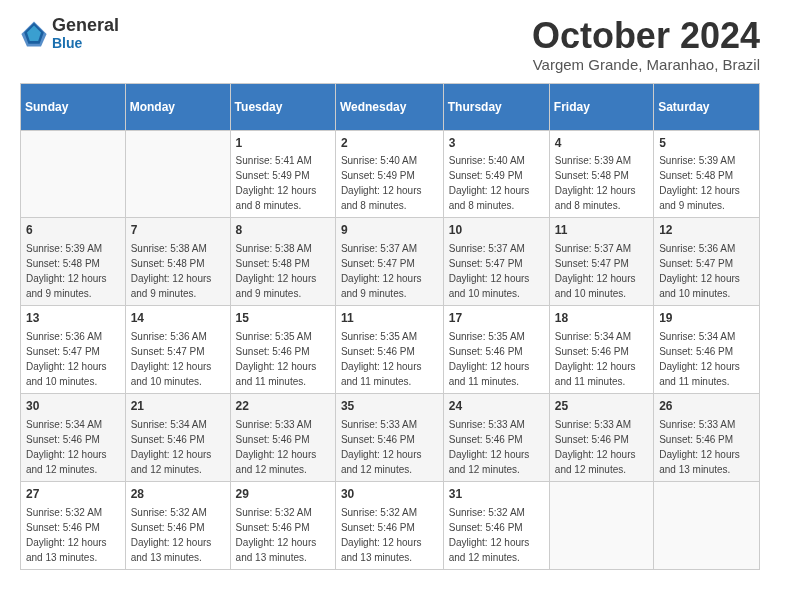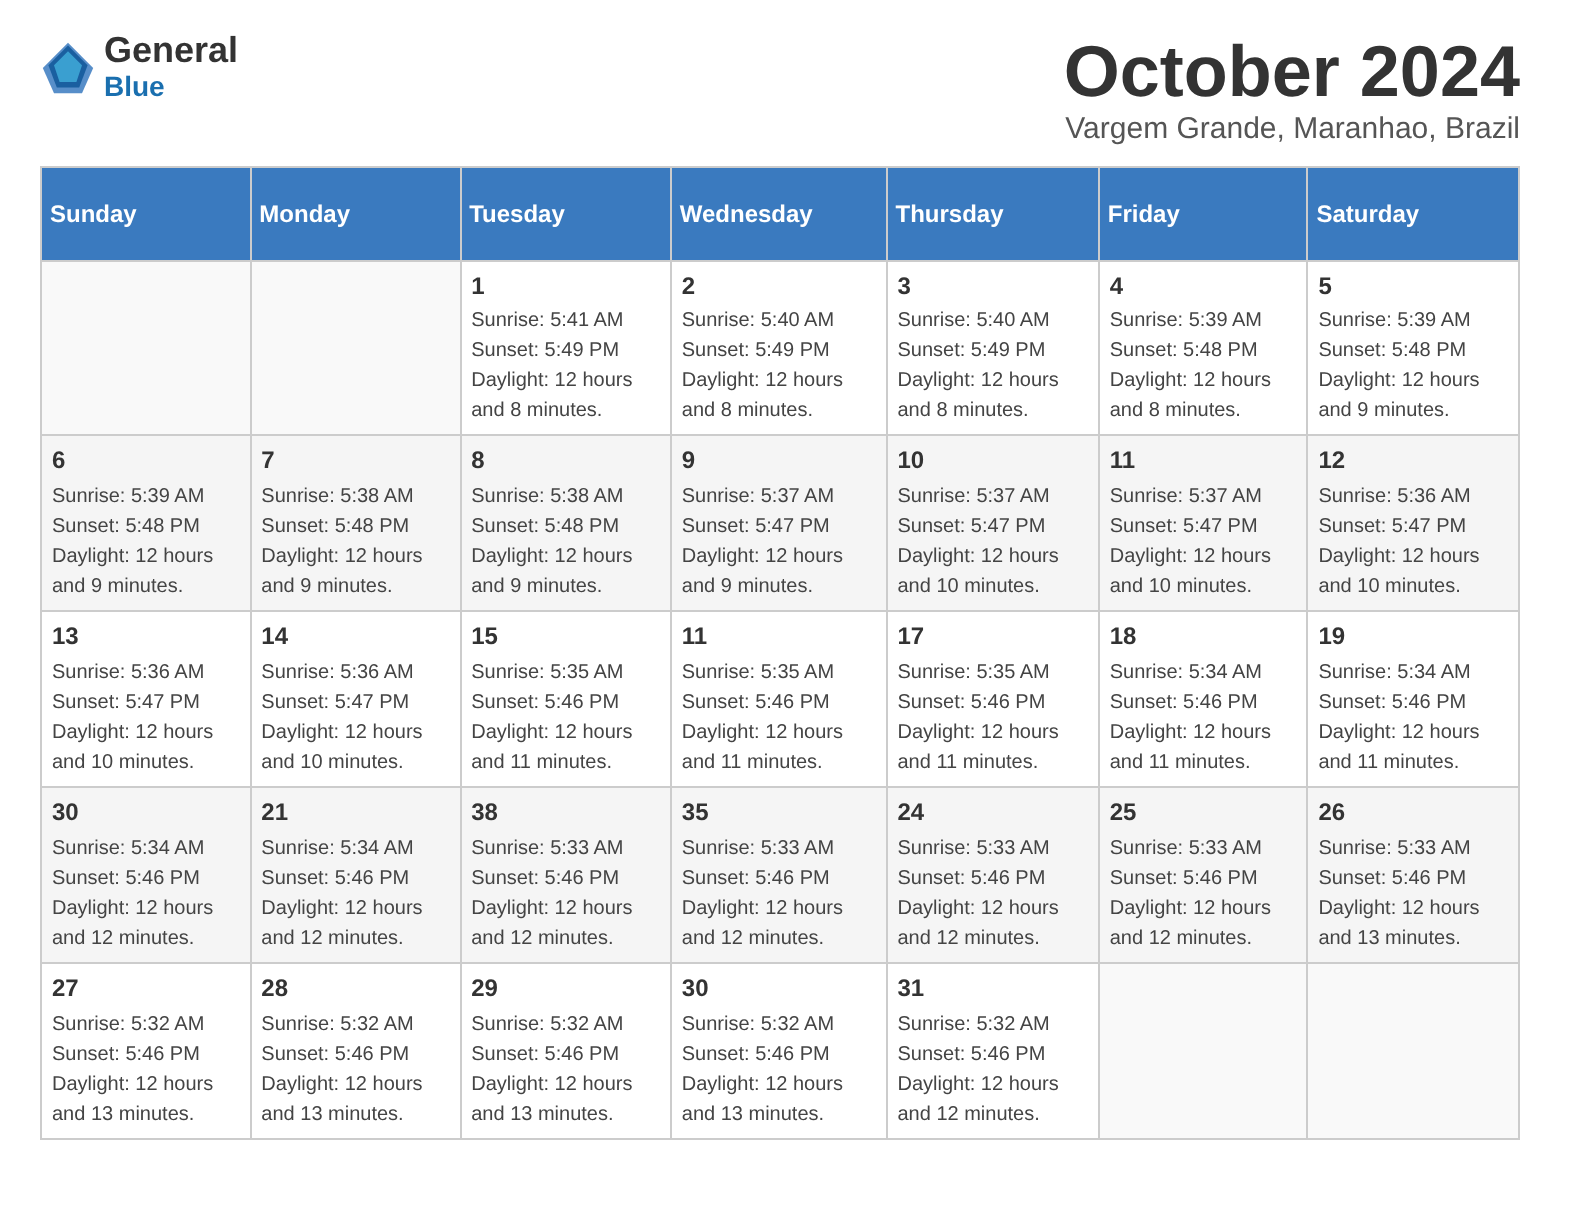--- a/index.html
+++ b/index.html
@@ -161,21 +161,21 @@
           <td><span class="day-num">14</span><span class="day-info">Sunrise: 5:36 AM</span><br><span class="day-info">Sunset: 5:47 PM</span><br><span class="day-info">Daylight: 12 hours and 10 minutes.</span></td>
           <td><span class="day-num">15</span><span class="day-info">Sunrise: 5:35 AM</span><br><span class="day-info">Sunset: 5:46 PM</span><br><span class="day-info">Daylight: 12 hours and 11 minutes.</span></td>
           <td><span class="day-num">11</span><span class="day-info">Sunrise: 5:35 AM</span><br><span class="day-info">Sunset: 5:46 PM</span><br><span class="day-info">Daylight: 12 hours and 11 minutes.</span></td>
           <td><span class="day-num">17</span><span class="day-info">Sunrise: 5:35 AM</span><br><span class="day-info">Sunset: 5:46 PM</span><br><span class="day-info">Daylight: 12 hours and 11 minutes.</span></td>
           <td><span class="day-num">18</span><span class="day-info">Sunrise: 5:34 AM</span><br><span class="day-info">Sunset: 5:46 PM</span><br><span class="day-info">Daylight: 12 hours and 11 minutes.</span></td>
           <td><span class="day-num">19</span><span class="day-info">Sunrise: 5:34 AM</span><br><span class="day-info">Sunset: 5:46 PM</span><br><span class="day-info">Daylight: 12 hours and 11 minutes.</span></td>
         </tr>
         <tr>
           <td><span class="day-num">30</span><span class="day-info">Sunrise: 5:34 AM</span><br><span class="day-info">Sunset: 5:46 PM</span><br><span class="day-info">Daylight: 12 hours and 12 minutes.</span></td>
           <td><span class="day-num">21</span><span class="day-info">Sunrise: 5:34 AM</span><br><span class="day-info">Sunset: 5:46 PM</span><br><span class="day-info">Daylight: 12 hours and 12 minutes.</span></td>
-          <td><span class="day-num">38</span><span class="day-info">Sunrise: 5:33 AM</span><br><span class="day-info">Sunset: 5:46 PM</span><br><span class="day-info">Daylight: 12 hours and 12 minutes.</span></td>
+          <td><span class="day-num">22</span><span class="day-info">Sunrise: 5:33 AM</span><br><span class="day-info">Sunset: 5:46 PM</span><br><span class="day-info">Daylight: 12 hours and 12 minutes.</span></td>
           <td><span class="day-num">35</span><span class="day-info">Sunrise: 5:33 AM</span><br><span class="day-info">Sunset: 5:46 PM</span><br><span class="day-info">Daylight: 12 hours and 12 minutes.</span></td>
           <td><span class="day-num">24</span><span class="day-info">Sunrise: 5:33 AM</span><br><span class="day-info">Sunset: 5:46 PM</span><br><span class="day-info">Daylight: 12 hours and 12 minutes.</span></td>
           <td><span class="day-num">25</span><span class="day-info">Sunrise: 5:33 AM</span><br><span class="day-info">Sunset: 5:46 PM</span><br><span class="day-info">Daylight: 12 hours and 12 minutes.</span></td>
           <td><span class="day-num">26</span><span class="day-info">Sunrise: 5:33 AM</span><br><span class="day-info">Sunset: 5:46 PM</span><br><span class="day-info">Daylight: 12 hours and 13 minutes.</span></td>
         </tr>
         <tr>
           <td><span class="day-num">27</span><span class="day-info">Sunrise: 5:32 AM</span><br><span class="day-info">Sunset: 5:46 PM</span><br><span class="day-info">Daylight: 12 hours and 13 minutes.</span></td>
           <td><span class="day-num">28</span><span class="day-info">Sunrise: 5:32 AM</span><br><span class="day-info">Sunset: 5:46 PM</span><br><span class="day-info">Daylight: 12 hours and 13 minutes.</span></td>
           <td><span class="day-num">29</span><span class="day-info">Sunrise: 5:32 AM</span><br><span class="day-info">Sunset: 5:46 PM</span><br><span class="day-info">Daylight: 12 hours and 13 minutes.</span></td>
           <td><span class="day-num">30</span><span class="day-info">Sunrise: 5:32 AM</span><br><span class="day-info">Sunset: 5:46 PM</span><br><span class="day-info">Daylight: 12 hours and 13 minutes.</span></td>

